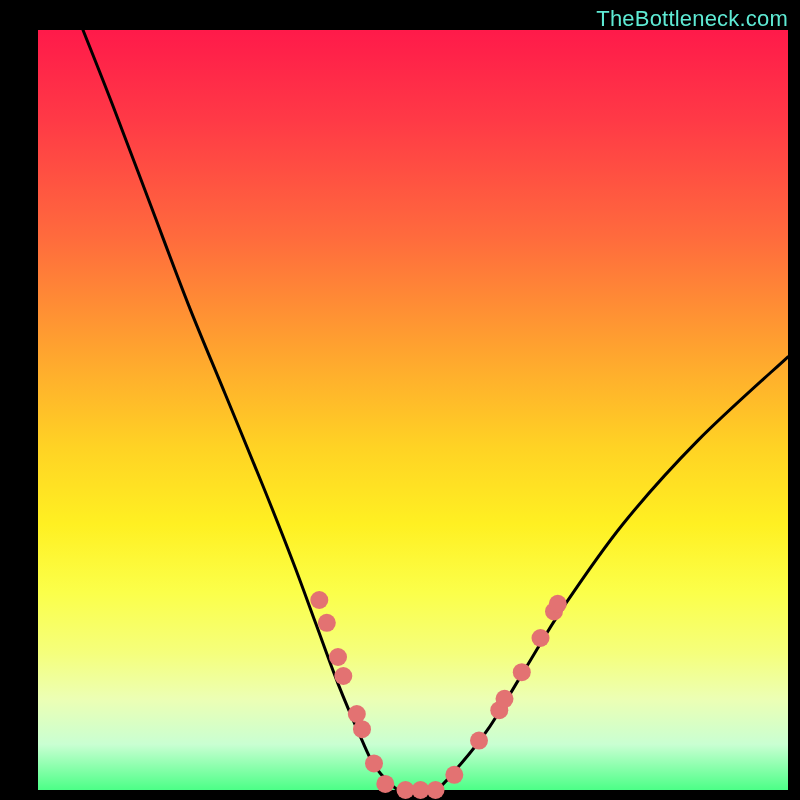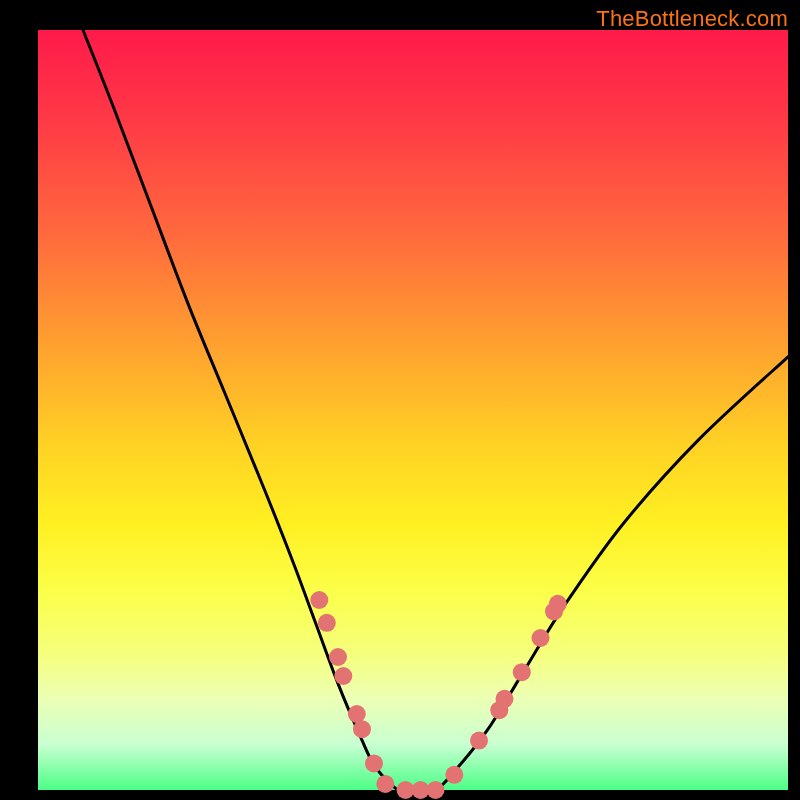--- a/index.html
+++ b/index.html
@@ -14,21 +14,21 @@
   .frame {
     position: relative;
     width: 800px;
     height: 800px;
     background: #000;
   }
   .watermark {
     position: absolute;
     top: 6px;
     right: 12px;
-    color: #f97316;
+    color: #5eead4;
     font-size: 22px;
     font-weight: 500;
     letter-spacing: 0.2px;
     z-index: 50;
   }
   .plot {
     position: absolute;
     left: 38px;
     top: 30px;
     width: 750px;

